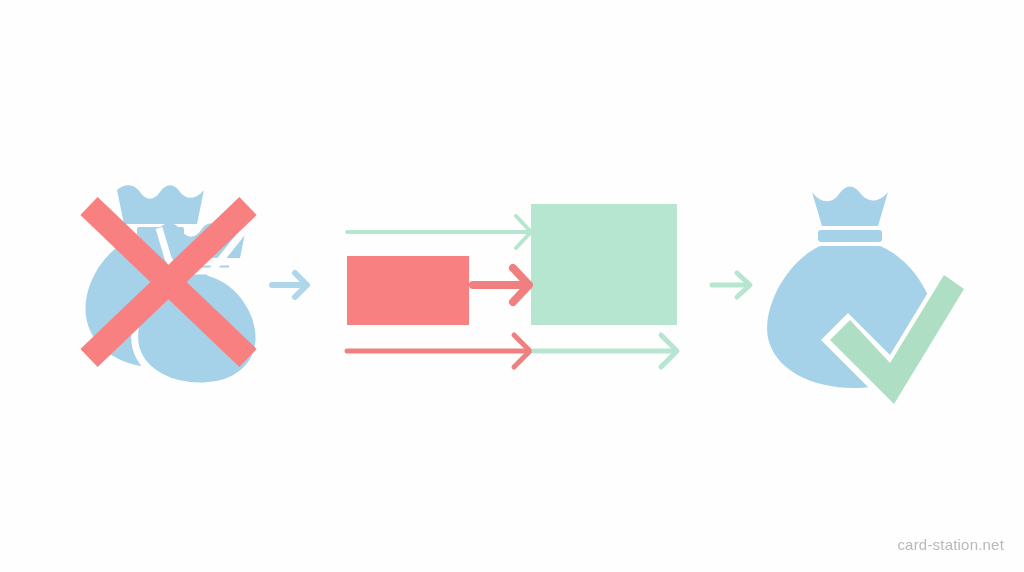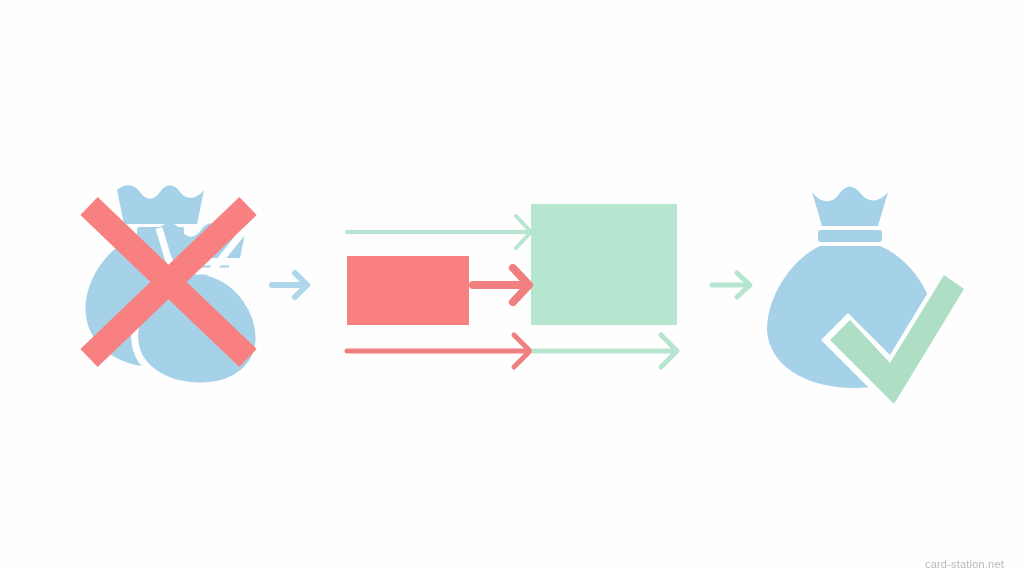--- a/index.html
+++ b/index.html
@@ -13,22 +13,22 @@
   #stage {
     position:relative;
     width:1024px; height:572px;
     background:#fefefe;
   }
   .layer { position:absolute; top:0; left:0; width:1024px; height:572px; }
 
   
   .watermark {
     position:absolute;
-    right:20px; bottom:2px;
-    font-size:11px;
+    right:20px; bottom:19px;
+    font-size:15px;
     letter-spacing:0.2px;
     color:#b9b9b9;
     font-family:"Liberation Sans", sans-serif;
     user-select:none;
   }
 
   
   .block { position:absolute; }
   #red-block  { left:347px; top:256px; width:122px; height:69px; background:#f98080; }
   #green-block{ left:531px; top:204px; width:146px; height:121px; background:#b6e5d0; }

